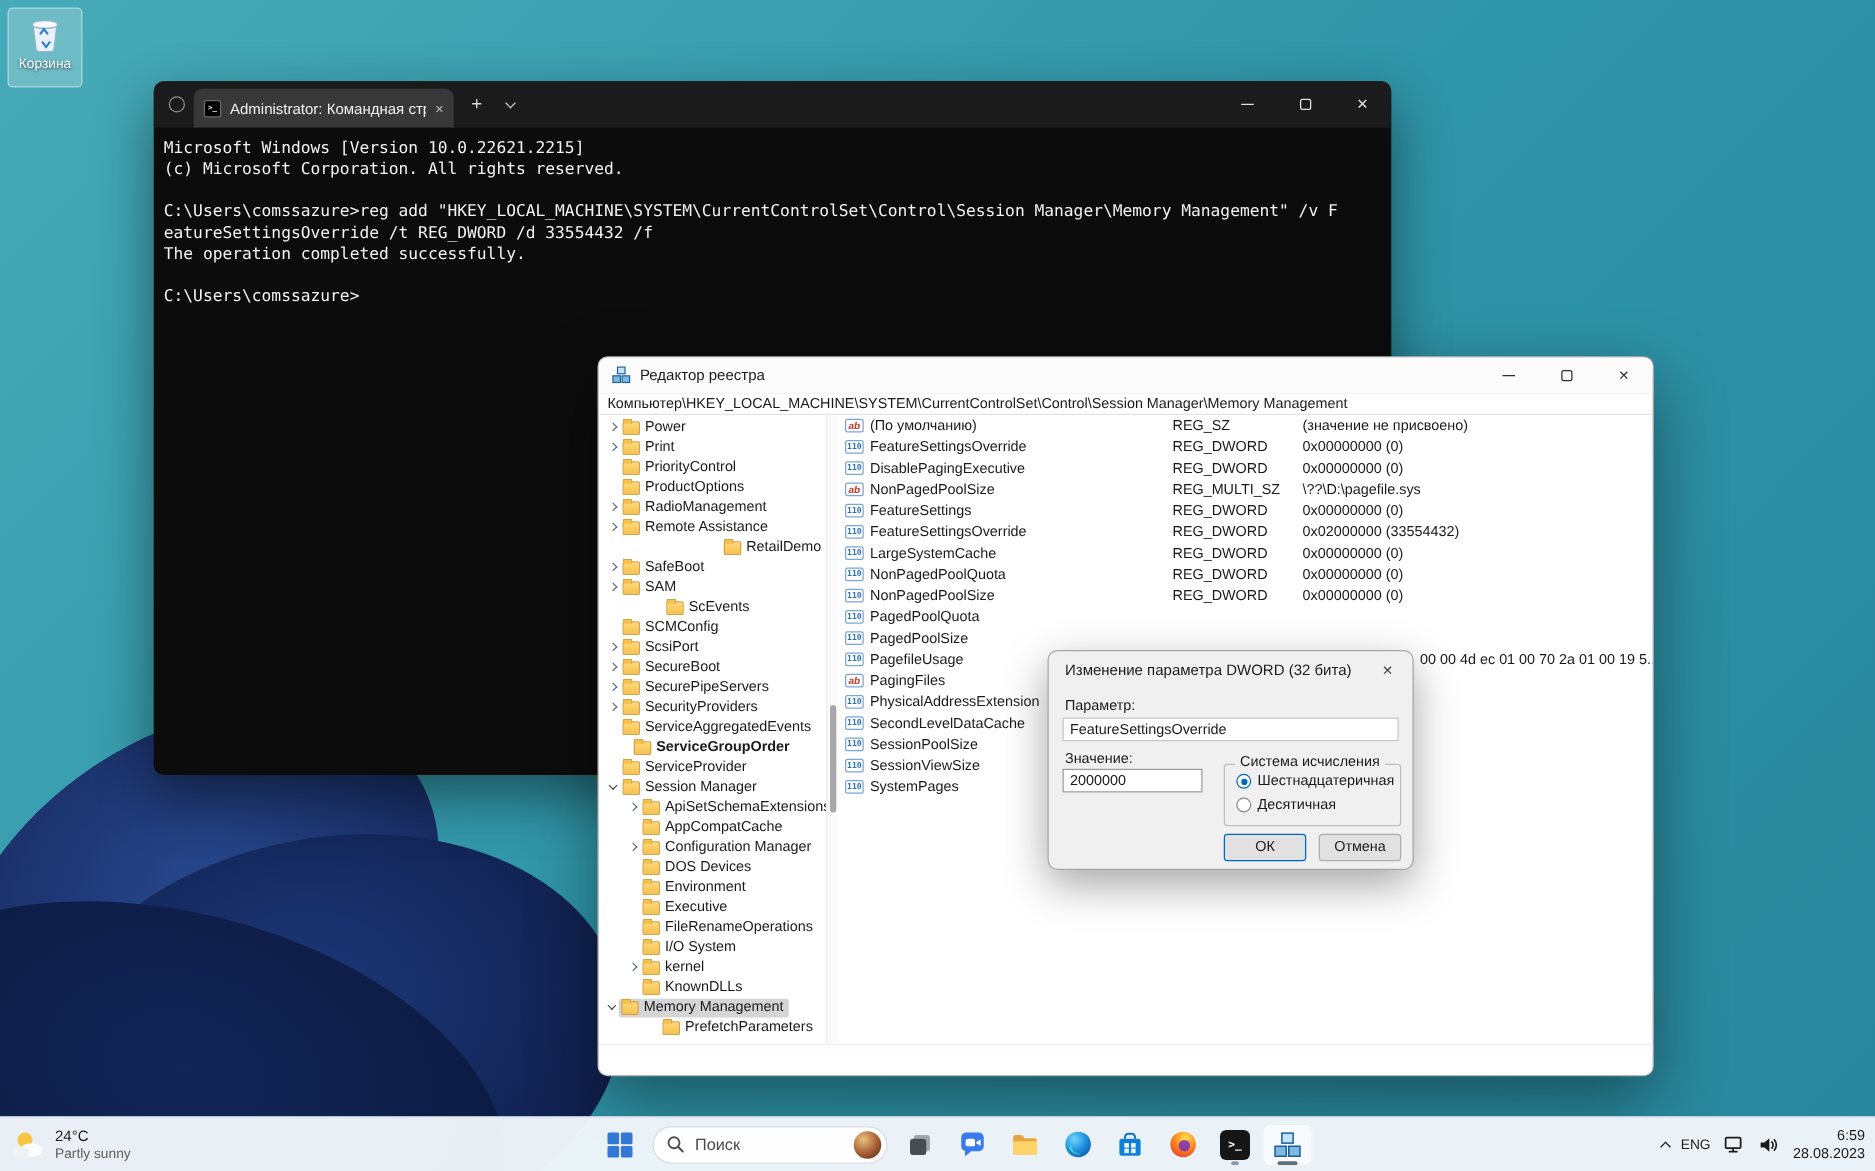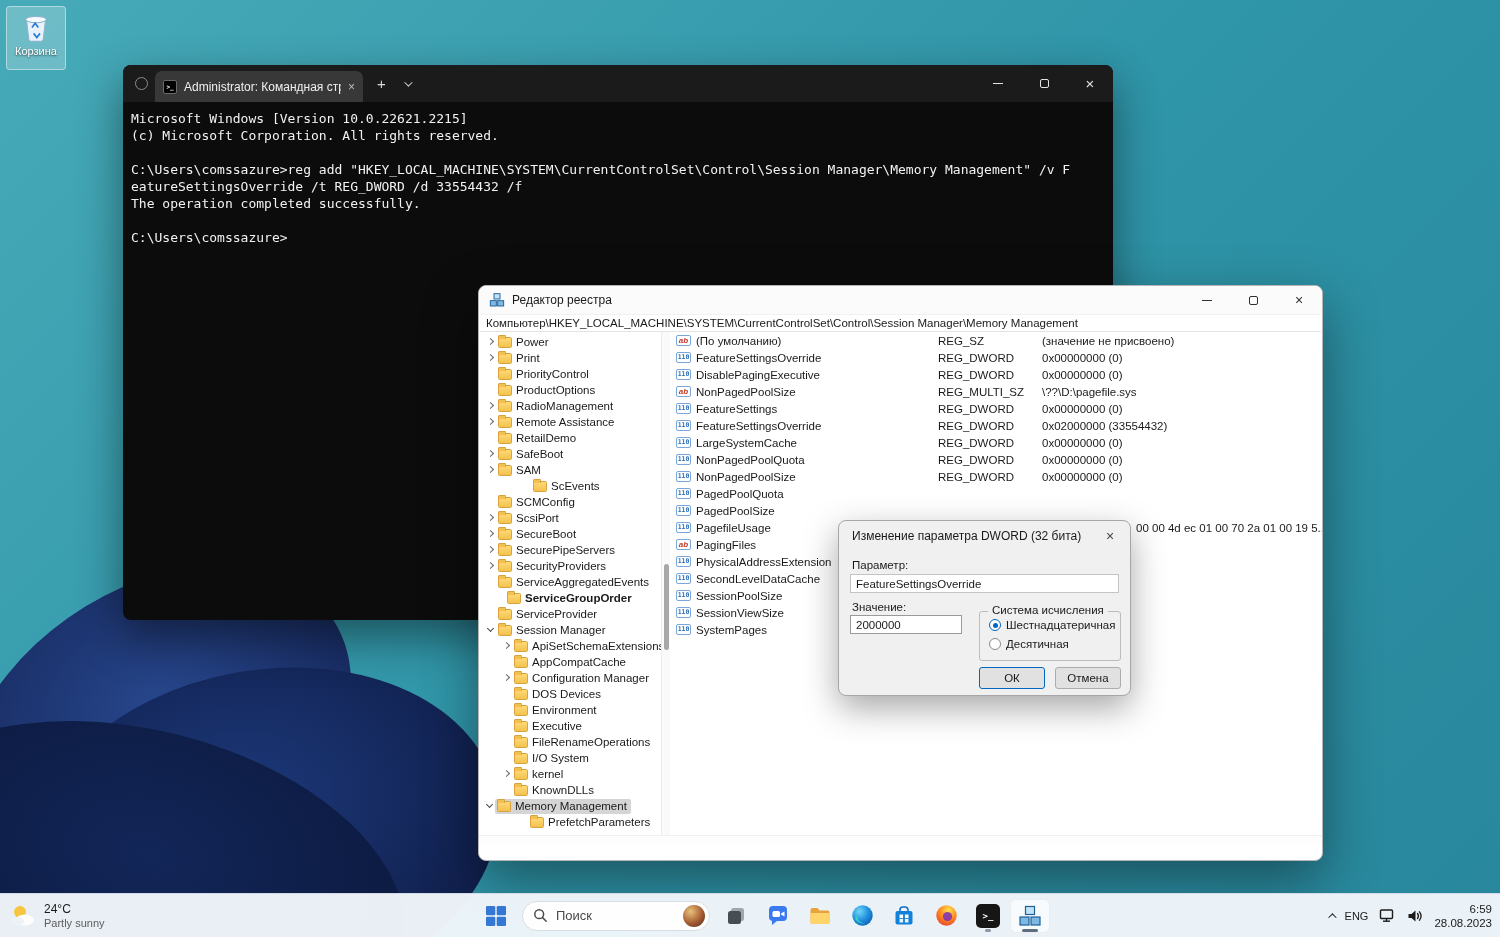--- a/index.html
+++ b/index.html
@@ -255,21 +255,21 @@
               <span class="tree-label">RadioManagement</span>
             </span>
           </div>
           <div class="tree-item" style="padding-left: 6px;">
             <span class="chev right"></span>
             <span class="tree-core">
               <span class="folder-icon"></span>
               <span class="tree-label">Remote Assistance</span>
             </span>
           </div>
-          <div class="tree-item" style="padding-left: 6px;">
+          <div class="tree-item" style="padding-left: 20px; justify-content: space-between;">
             <span class="chev none"></span>
             <span class="tree-core">
               <span class="folder-icon"></span>
               <span class="tree-label">RetailDemo</span>
             </span>
           </div>
           <div class="tree-item" style="padding-left: 6px;">
             <span class="chev right"></span>
             <span class="tree-core">
               <span class="folder-icon"></span>

